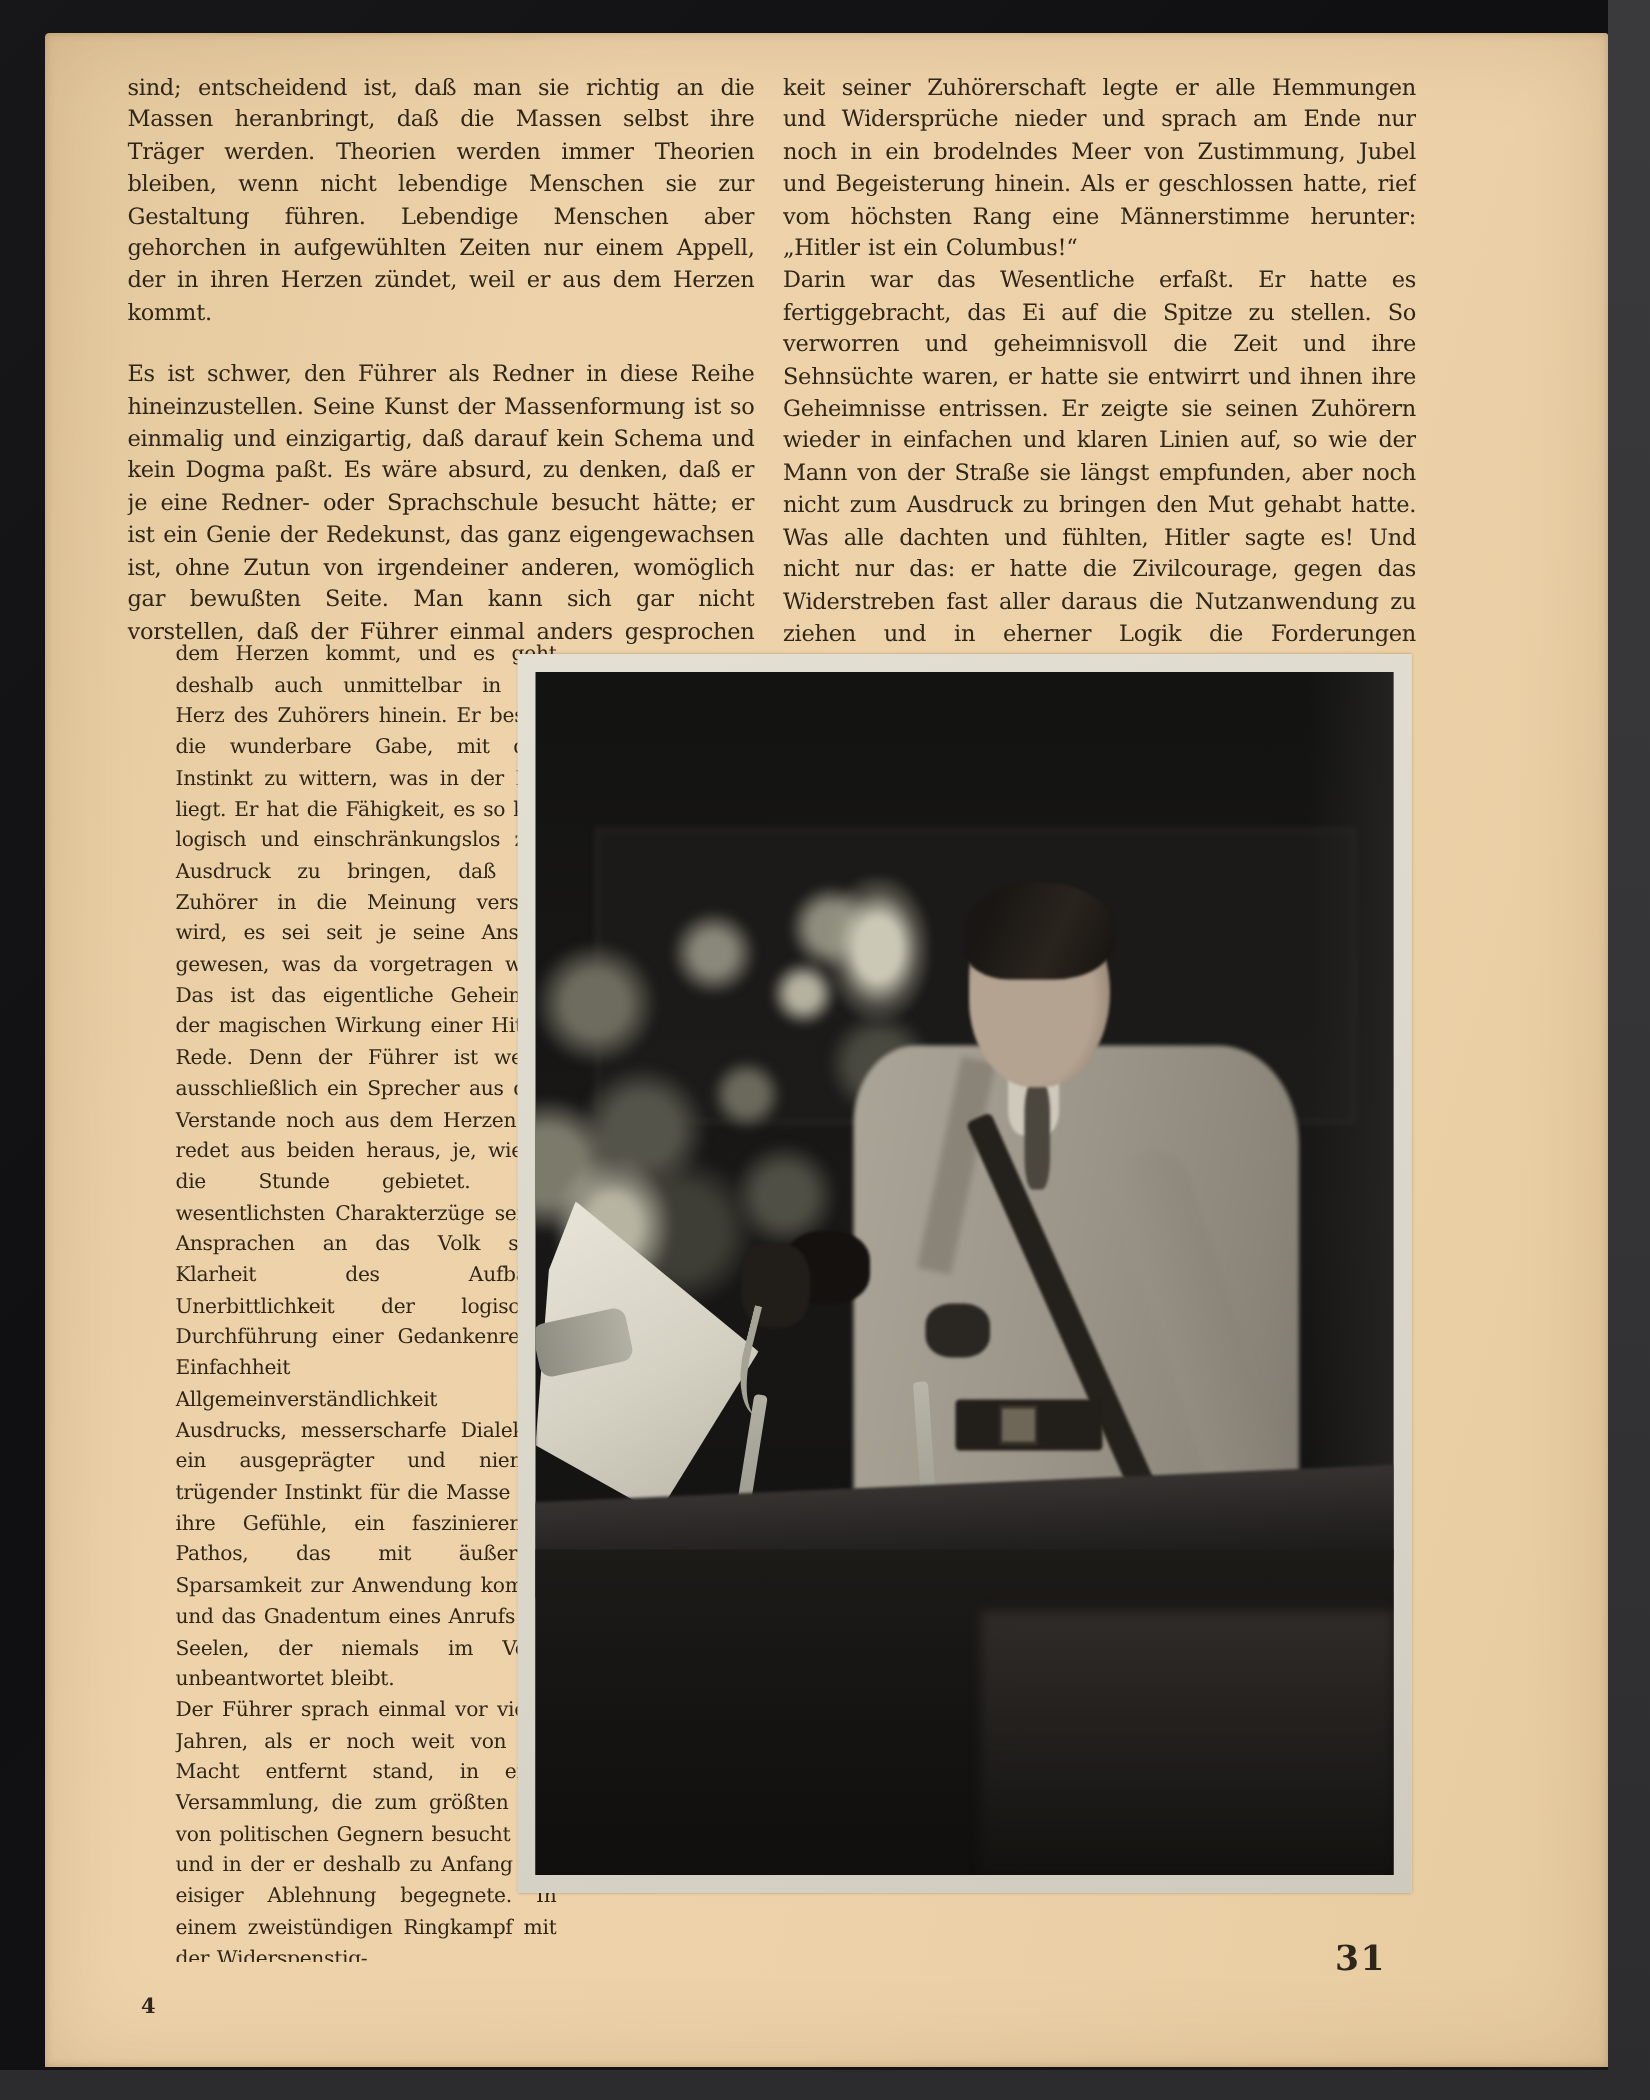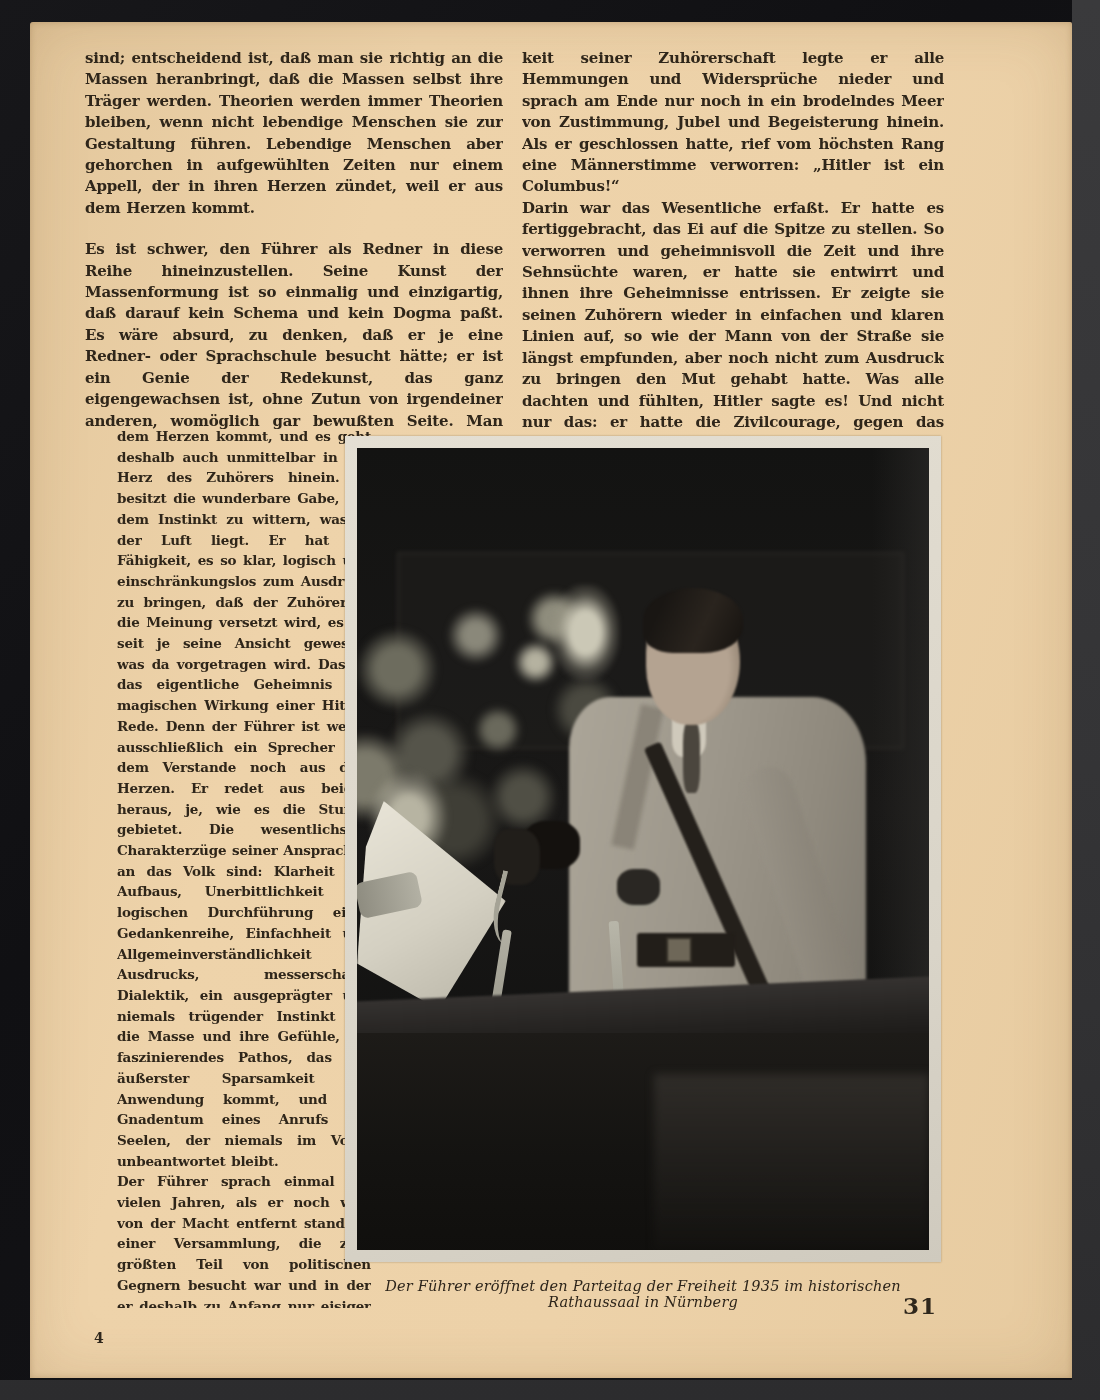--- a/index.html
+++ b/index.html
@@ -14,21 +14,21 @@
     background:linear-gradient(135deg,#17171a 0%,#101013 40%,#151518 100%);
   }
   
   .page{
     position:absolute;left:30px;top:22px;width:1042px;height:1356px;
     background:linear-gradient(105deg,#e3c79c 0%,#eed3aa 28%,#edd2a9 62%,#e7cba0 100%);
     box-shadow:inset 0 0 60px rgba(120,85,40,.18), inset 0 0 6px rgba(90,60,25,.25);
     border-radius:3px 2px 0 0;
   }
   .textblock{
-    position:absolute;color:#2f261a;font-weight:700;
+    position:absolute;color:#2f261a;font-weight:400;
     text-align:justify;letter-spacing:-0.2px;word-spacing:1px;
     overflow:hidden;
   }
   .col-top   {left:55px; top:26px;  width:418px; height:382px; font-size:15px; line-height:21.4px;}
   .col-right {left:492px;top:26px;  width:422px; height:392px; font-size:15px; line-height:21.4px;}
   .col-narrow{left:55px; top:404px; width:254px; height:882px; font-size:13.5px; line-height:20.7px;margin-left:32px;}
   .textblock p{margin:0;}
   .col-top p.second{margin-top:20px;}
   
   .photo-mat{
@@ -107,38 +107,38 @@
   
   .caption{
     position:absolute;left:315px;top:1256px;width:596px;
     text-align:center;font-style:italic;font-weight:400;
     font-size:14.5px;color:#2c241a;letter-spacing:.2px;
   }
   .folio-left{
     position:absolute;left:64px;top:1308px;font-size:14px;font-weight:700;color:#2f271c;
   }
   .folio-right{
-    position:absolute;left:860px;top:1270px;width:60px;text-align:center;
+    position:absolute;left:860px;top:1270px;width:60px;text-align:left;
     font-size:23px;font-weight:700;color:#2f271c;letter-spacing:1px;
   }
 </style>
 </head>
 <body>
 
 <div class="book-cover"></div>
 
 <div class="page">
 
   <div class="textblock col-top">
     <p>sind; entscheidend ist, daß man sie richtig an die Massen heranbringt, daß die Massen selbst ihre Träger werden. Theorien werden immer Theorien bleiben, wenn nicht lebendige Menschen sie zur Gestaltung führen. Lebendige Menschen aber gehorchen in aufgewühlten Zeiten nur einem Appell, der in ihren Herzen zündet, weil er aus dem Herzen kommt.</p>
     <p class="second">Es ist schwer, den Führer als Redner in diese Reihe hineinzustellen. Seine Kunst der Massenformung ist so einmalig und einzigartig, daß darauf kein Schema und kein Dogma paßt. Es wäre absurd, zu denken, daß er je eine Redner- oder Sprachschule besucht hätte; er ist ein Genie der Redekunst, das ganz eigengewachsen ist, ohne Zutun von irgendeiner anderen, womöglich gar bewußten Seite. Man kann sich gar nicht vorstellen, daß der Führer einmal anders gesprochen hätte, als er jetzt spricht, oder daß er je einmal anders sprechen würde. Er sagt das, was ihm aus</p>
   </div>
 
   <div class="textblock col-right">
-    <p>keit seiner Zuhörerschaft legte er alle Hemmungen und Widersprüche nieder und sprach am Ende nur noch in ein brodelndes Meer von Zustimmung, Jubel und Begeisterung hinein. Als er geschlossen hatte, rief vom höchsten Rang eine Männerstimme verworren: „Hitler ist ein Columbus!“</p>
+    <p>keit seiner Zuhörerschaft legte er alle Hemmungen und Widersprüche nieder und sprach am Ende nur noch in ein brodelndes Meer von Zustimmung, Jubel und Begeisterung hinein. Als er geschlossen hatte, rief vom höchsten Rang eine Männerstimme herunter: „Hitler ist ein Columbus!“</p>
     <p>Darin war das Wesentliche erfaßt. Er hatte es fertiggebracht, das Ei auf die Spitze zu stellen. So verworren und geheimnisvoll die Zeit und ihre Sehnsüchte waren, er hatte sie entwirrt und ihnen ihre Geheimnisse entrissen. Er zeigte sie seinen Zuhörern wieder in einfachen und klaren Linien auf, so wie der Mann von der Straße sie längst empfunden, aber noch nicht zum Ausdruck zu bringen den Mut gehabt hatte. Was alle dachten und fühlten, Hitler sagte es! Und nicht nur das: er hatte die Zivilcourage, gegen das Widerstreben fast aller daraus die Nutzanwendung zu ziehen und in eherner Logik die Forderungen aufzustellen, die der Zeit und ihren Bedürfnissen entsprangen.</p>
   </div>
 
   <div class="textblock col-narrow">
     <p>dem Herzen kommt, und es geht deshalb auch unmittelbar in das Herz des Zuhörers hinein. Er besitzt die wunderbare Gabe, mit dem Instinkt zu wittern, was in der Luft liegt. Er hat die Fähigkeit, es so klar, logisch und einschränkungslos zum Ausdruck zu bringen, daß der Zuhörer in die Meinung versetzt wird, es sei seit je seine Ansicht gewesen, was da vorgetragen wird. Das ist das eigentliche Geheimnis der magischen Wirkung einer Hitler-Rede. Denn der Führer ist weder ausschließlich ein Sprecher aus dem Verstande noch aus dem Herzen. Er redet aus beiden heraus, je, wie es die Stunde gebietet. Die wesentlichsten Charakterzüge seiner Ansprachen an das Volk sind: Klarheit des Aufbaus, Unerbittlichkeit der logischen Durchführung einer Gedankenreihe, Einfachheit und Allgemeinverständlichkeit des Ausdrucks, messerscharfe Dialektik, ein ausgeprägter und niemals trügender Instinkt für die Masse und ihre Gefühle, ein faszinierendes Pathos, das mit äußerster Sparsamkeit zur Anwendung kommt, und das Gnadentum eines Anrufs der Seelen, der niemals im Volke unbeantwortet bleibt.</p>
     <p>Der Führer sprach einmal vor vielen Jahren, als er noch weit von der Macht entfernt stand, in einer Versammlung, die zum größten Teil von politischen Gegnern besucht war und in der er deshalb zu Anfang nur eisiger Ablehnung begegnete. In einem zweistündigen Ringkampf mit der Widerspenstig-</p>
   </div>
 
   <div class="photo-mat">
     <div class="photo">
@@ -165,18 +165,17 @@
       <div class="mic-arm1"></div>
       <div class="mic-stand1"></div>
       <div class="mic-head2"></div>
       <div class="mic-stand2"></div>
       <div class="lectern-top"></div>
       <div class="lectern-body"></div>
       <div class="lectern-face"></div>
     </div>
   </div>
 
-  <div class="caption">Der Führer eröffnet den Parteitag der Freiheit 1935 im historischen Rathaussaal in Nürnberg</div>
 
   <div class="folio-left">4</div>
   <div class="folio-right">31</div>
 
 </div>
 
 </body></html>

